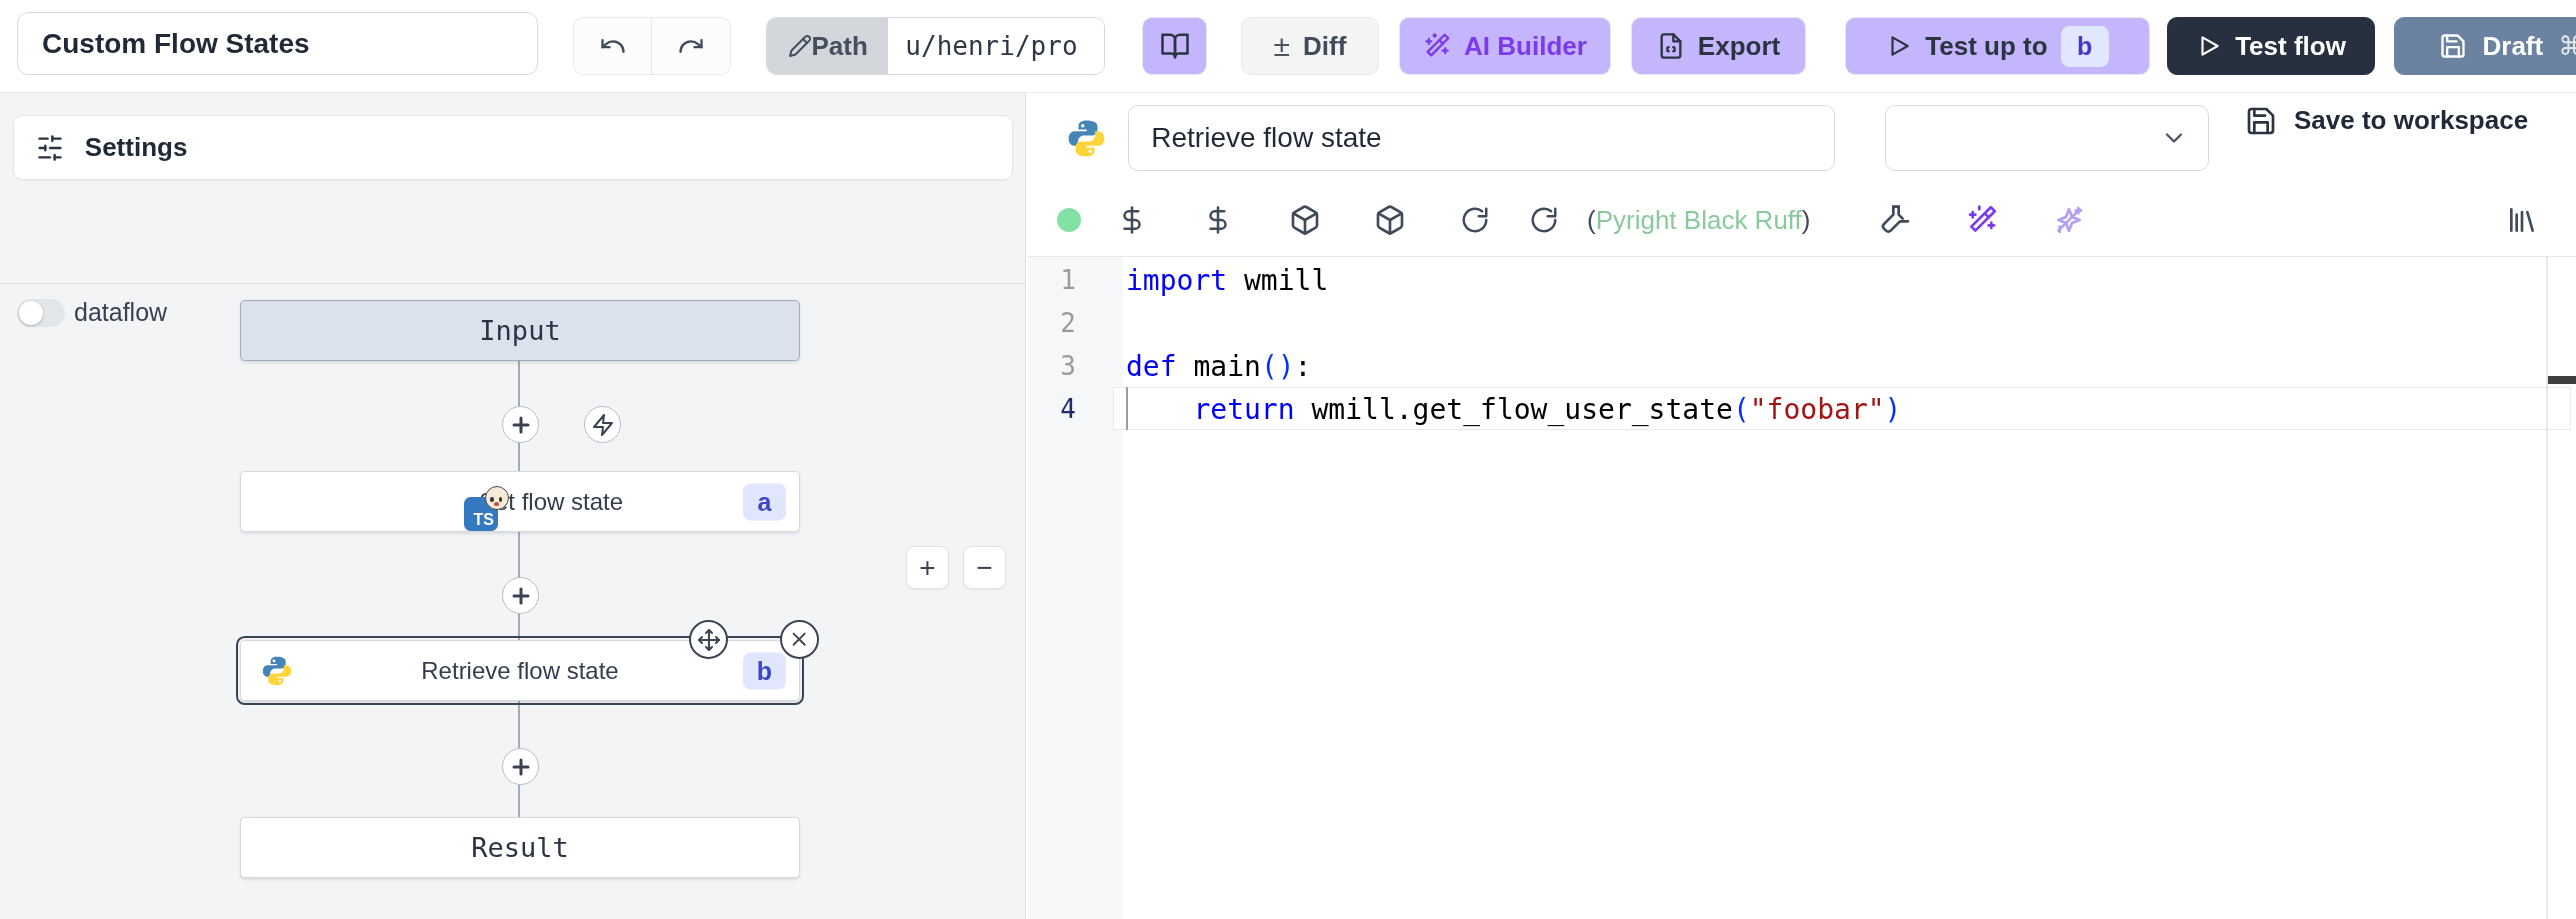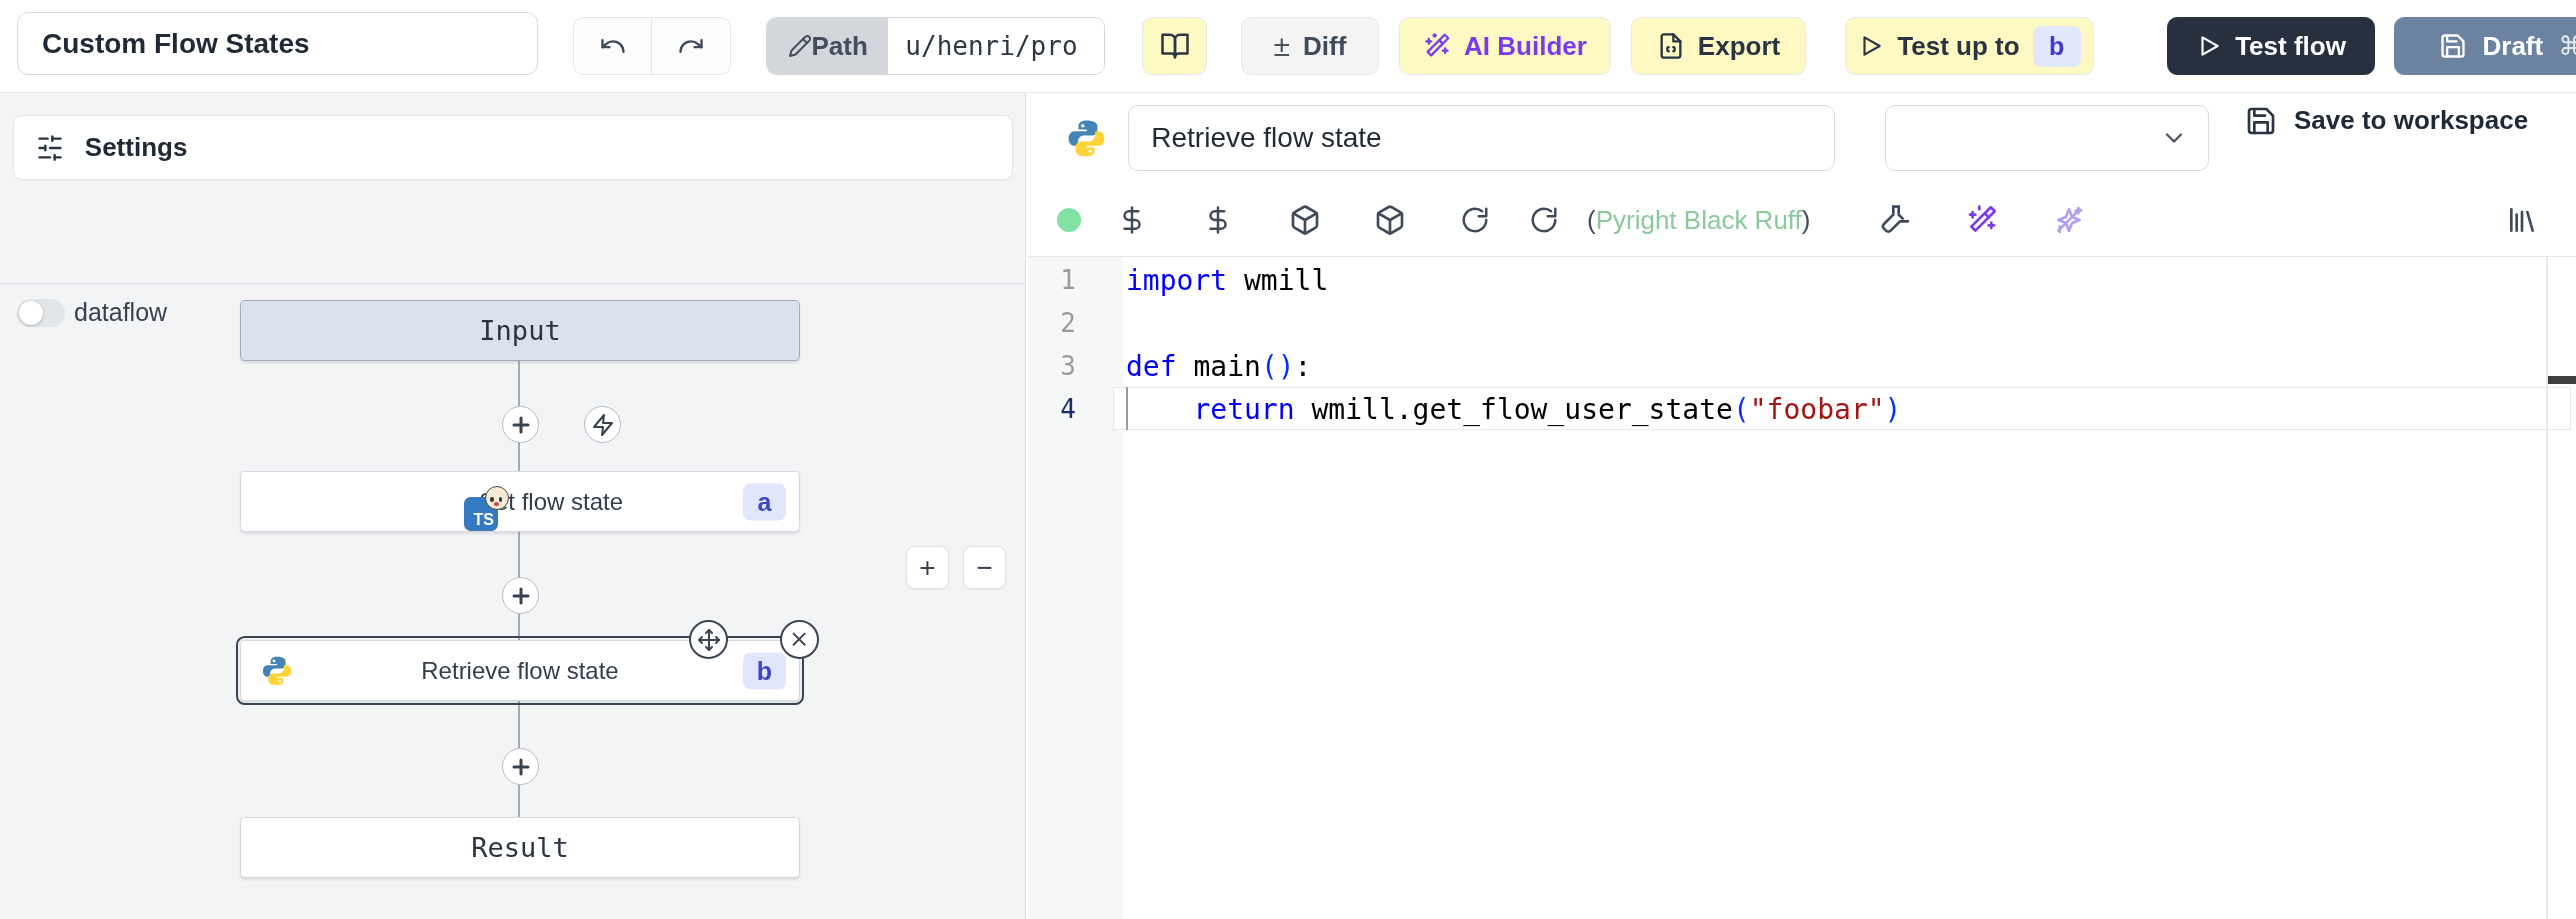--- a/index.html
+++ b/index.html
@@ -8,37 +8,37 @@
   .abs { position:absolute; }
   svg { display:block; }
 
   
   #topbar { position:absolute; left:0; top:0; width:2576px; height:93px; background:#fff;
     border-bottom:0.9px solid #e6e8eb; overflow:hidden; z-index:30; }
   .tb-input { position:absolute; top:12px; height:63px; border:1.9px solid #d6dade; border-radius:11.2px;
     font-size:28px; font-weight:700; color:#1f2937; padding:0 24px; background:#fff;
     font-family:"Liberation Sans", sans-serif; }
   .btn { position:absolute; top:17px; height:58px; display:flex; align-items:center; justify-content:center;
-    gap:13px; border:1.9px solid #e5e7ea; border-radius:10.2px; background:#fef9c3; font-size:26px; font-weight:600;
+    gap:13px; border:1.9px solid #e5e7ea; border-radius:10.2px; background:#c4b5fd; font-size:26px; font-weight:600;
     color:#2b3442; cursor:pointer; }
   #undo-redo { left:573px; width:158px; padding:0; gap:0; background:#fcfcfd; }
   #undo-redo .half { width:50%; height:100%; display:flex; align-items:center; justify-content:center; }
   #undo-redo .half:first-child { border-right:0.9px solid #e5e7ea; }
   #path-group { left:766px; width:339px; top:17px; height:58px; position:absolute; display:flex;
     border-radius:10.2px; overflow:hidden; border:1.9px solid #d3d7dc; }
   #path-label-seg { background:#d3d7dc; display:flex; align-items:center; gap:0; padding:0 20.5px;
     color:#444e5e; font-size:26px; font-weight:700; }
   #path-value-seg { background:#fff; flex:1; display:flex; align-items:center; padding:0 17px;
     font-family:"DejaVu Sans Mono", monospace; font-size:26px; color:#2f3744; }
   #book-btn { left:1142px; width:65px; }
   #diff-btn { left:1241px; width:138px; background:#f4f4f5; border-color:#e5e7ea; color:#3f4a5a; }
   .plusminus { font-size:30px; font-weight:400; color:#4a5462; line-height:1; }
   #ai-builder-btn { left:1399px; width:212px; color:#7c3aed; }
   #export-btn { left:1631px; width:175px; }
-  #test-up-to-btn { left:1845px; width:249px; }
+  #test-up-to-btn { left:1845px; width:305px; }
   .mini-badge { display:inline-flex; align-items:center; justify-content:center; width:48px; height:41px;
     border-radius:8.4px; background:#e0e7ff; color:#4338ca; font-weight:700; font-size:25px; }
   #test-flow-btn { left:2167px; width:208px; background:#27303f; border-color:#27303f; color:#fff; }
   #draft-btn { left:2394px; width:253px; background:#6b83a1; border-color:#6b83a1; color:#fff; gap:15px; }
   #draft-shortcut { color:rgba(255,255,255,.82); font-weight:400; }
 
   
   #left-panel { position:absolute; left:0; top:93px; width:1026px; height:826px; background:#f3f4f6;
     border-right:1.9px solid #dcdfe4; }
   .side-card { position:absolute; left:13px; width:1000px; height:65px; background:#fff;

